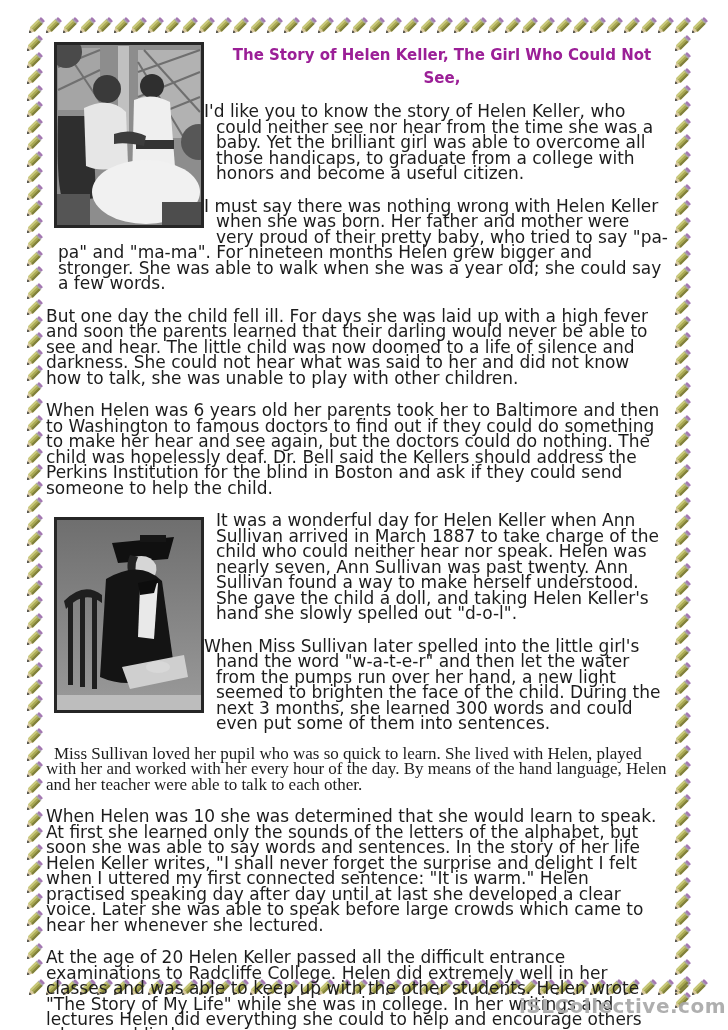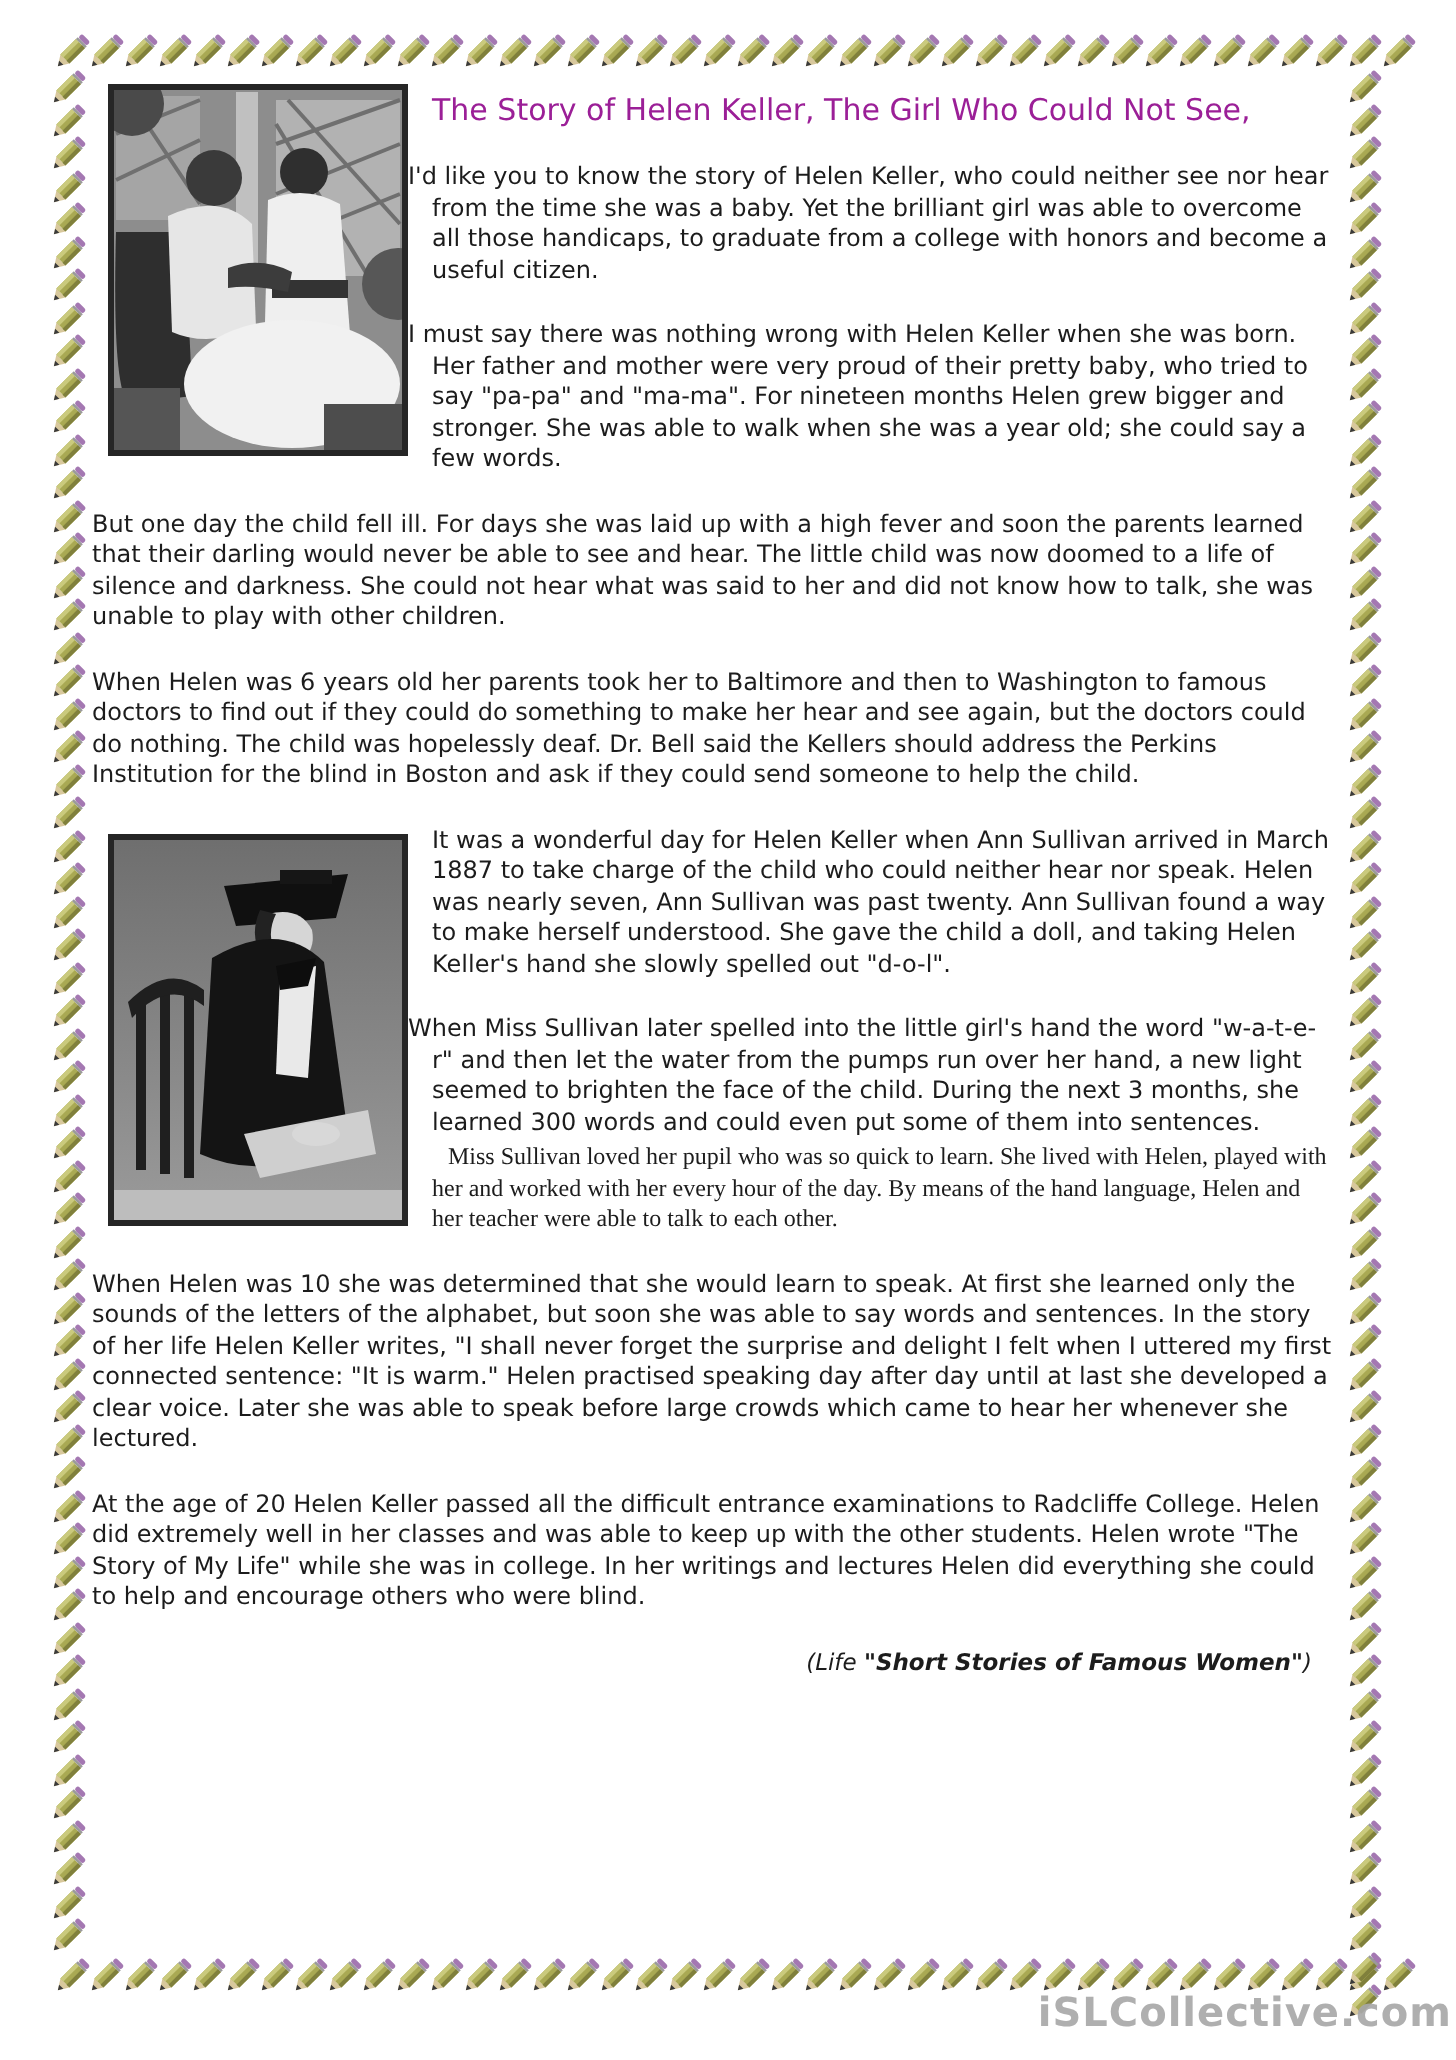--- a/index.html
+++ b/index.html
@@ -15,27 +15,27 @@
   .pencil-border.row span{flex:0 0 17px;width:17px;height:20px;}
   .pencil-border.col span{flex:0 0 16.5px;height:16.5px;width:20px;}
   .pencil-border svg{display:block;overflow:visible;}
   #border-top{left:26px;top:16px;}
   #border-bottom{left:26px;top:978px;}
   #border-left{left:24px;top:34px;}
   #border-right{left:672px;top:34px;}
   
   .content{position:absolute;left:46px;top:38px;width:622px;color:#1c1c1c;}
   .title{
-    margin:6px 0 14px 0;text-align:left;font-weight:normal;
+    margin:6px 0 14px 0;text-align:center;font-weight:bold;
     font-size:15px;line-height:23px;color:var(--title-color,#9b1f97);
   }
   .title span{display:block;}
-  p{font-size:12px;line-height:15.5px;margin:0 0 17px 0;}
+  p{font-size:17px;line-height:15.5px;margin:0 0 17px 0;}
   .hang{padding-left:12px;text-indent:-12px;}
-  .tight{margin-bottom:2px;}
+  .tight{margin-bottom:14px;}
   .ind{text-indent:8px;font-family:Liberation Serif, serif;}
   .photo{float:left;margin:4px 12px 8px 8px;line-height:0;}
   .photo svg{display:block;}
   .attribution{
     margin-top:6px;text-align:right;padding-right:12px;
     font-style:italic;font-size:11.5px;color:#1c1c1c;
   }
   .attribution .src{font-weight:bold;}
   .watermark{
     position:absolute;right:2px;bottom:12px;z-index:5;

